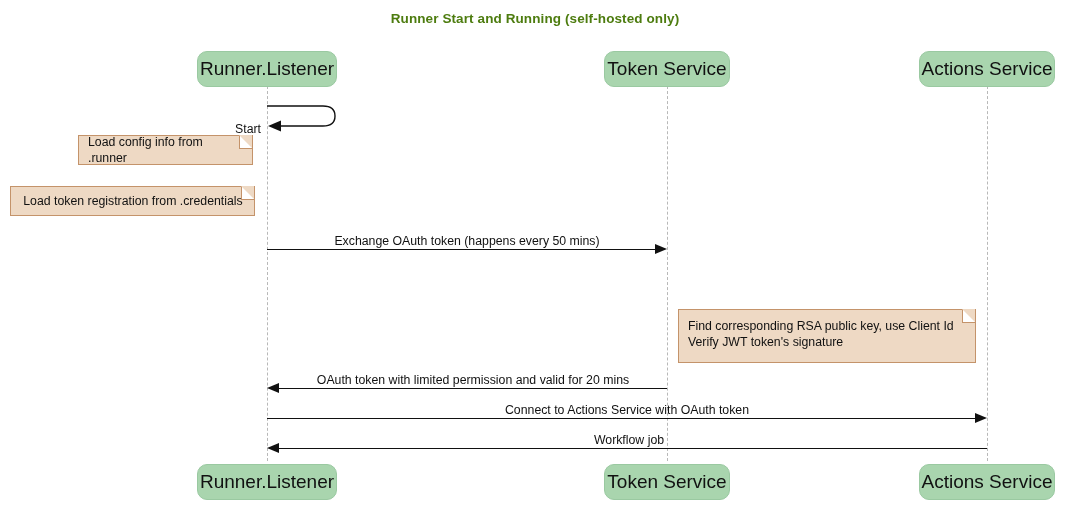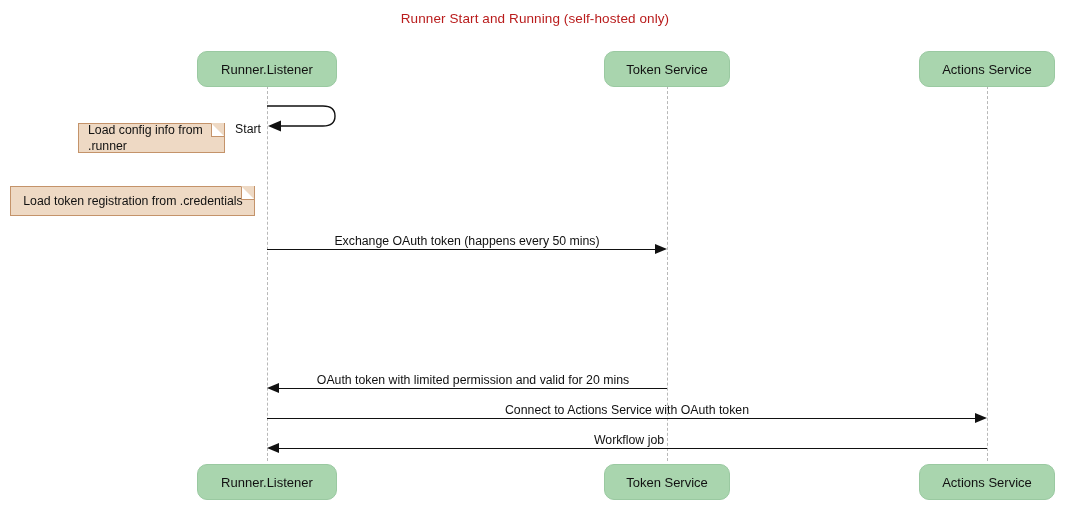--- a/index.html
+++ b/index.html
@@ -20,42 +20,42 @@
     width: 1070px;
     height: 525px;
   }
   .diagram-title {
     position: absolute;
     top: 11px;
     left: 0;
     width: 1070px;
     text-align: center;
     font-size: 13.5px;
-    font-weight: normal;
-    color: #b91c1c;
+    font-weight: bold;
+    color: #4d7c0f;
     letter-spacing: 0.1px;
   }
   
   .lifeline {
     position: absolute;
     width: 0;
     border-left: 1px dashed #b8b8b8;
   }
   
   .participant {
     position: absolute;
     box-sizing: border-box;
     height: 36px;
     border-radius: 10px;
     background: #a9d5ae;
     border: 1px solid #9ac9a1;
     display: flex;
     align-items: center;
     justify-content: center;
-    font-size: 13px;
+    font-size: 19px;
     color: #111111;
     white-space: nowrap;
   }
   
   .note {
     position: absolute;
     box-sizing: border-box;
     background: #eed9c4;
     border: 1px solid #c4936a;
     font-size: 12.3px;
@@ -144,35 +144,40 @@
   </div>
 
   <div class="msg-label" style="left:206px; top:103px; width:55px; text-align:right;margin-top:19px;">Start</div>
   <div class="self-msg" style="left:267px; top:104px;">
     <svg width="80" height="32" viewBox="0 0 80 32">
       <path d="M 0 2 L 56 2 Q 68 2 68 12 Q 68 22 56 22 L 12 22" fill="none" stroke="#111111" stroke-width="1.4"></path>
       <path d="M 1 22 L 14 16.6 L 14 27.4 Z" fill="#111111"></path>
     </svg>
   </div>
 
-  <div class="note" style="left:78px; top:123px; width:147px; height:30px;">
+  <div class="note" style="left:78px; top:135px; width:175px; height:30px;">
     <span>Load config info from .runner</span>
     <span class="fold"></span>
   </div>
 
   <div class="note" style="left:10px; top:186px; width:245px; height:30px;justify-content:center;">
     <span>Load token registration from .credentials</span>
     <span class="fold"></span>
   </div>
 
   <div class="msg-label" style="left:267px; top:234px; width:400px;">Exchange OAuth token (happens every 50 mins)</div>
   <div class="msg-line" style="left:267px; top:249px; width:388px;"></div>
   <div class="arrow-head right" style="left:655px; top:244px;"></div>
 
 
+  <div class="note" style="left:678px; top:309px; width:298px; height:54px; align-items:flex-start; padding-top:8px;">
+    <span>Find corresponding RSA public key, use Client Id
+Verify JWT token's signature</span>
+    <span class="fold"></span>
+  </div>
 
   <div class="msg-label" style="left:279px; top:373px; width:388px;">OAuth token with limited permission and valid for 20 mins</div>
   <div class="msg-line" style="left:279px; top:388px; width:388px;"></div>
   <div class="arrow-head left" style="left:267px; top:383px;"></div>
 
   <div class="msg-label" style="left:267px; top:403px; width:720px;">Connect to Actions Service with OAuth token</div>
   <div class="msg-line" style="left:267px; top:418px; width:708px;"></div>
   <div class="arrow-head right" style="left:975px; top:413px;"></div>
 
   <div class="msg-label" style="left:279px; top:433px; width:700px;">Workflow job</div>

